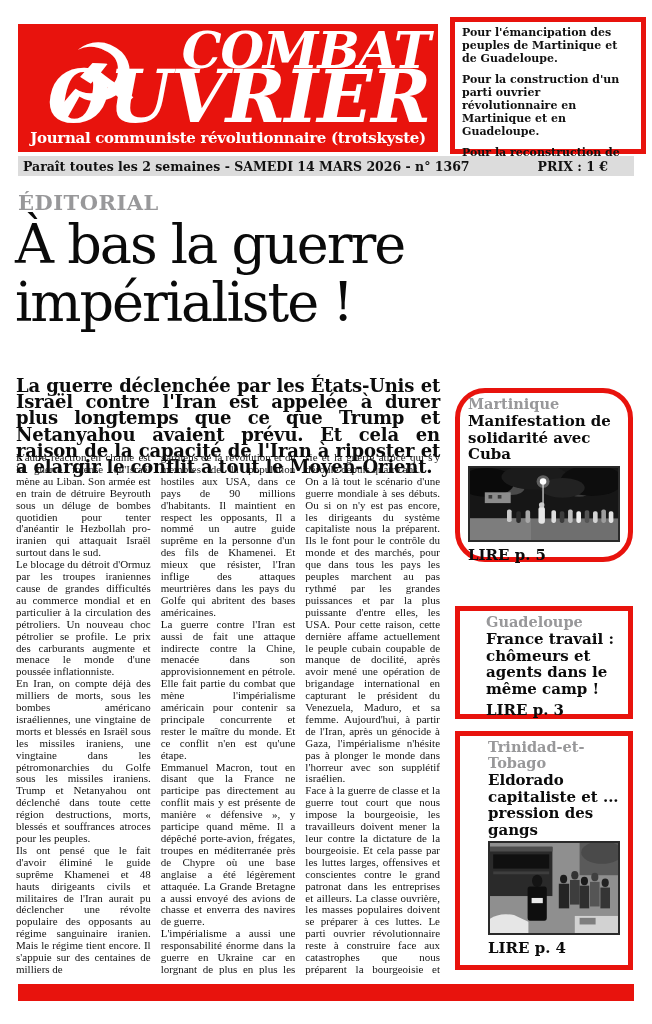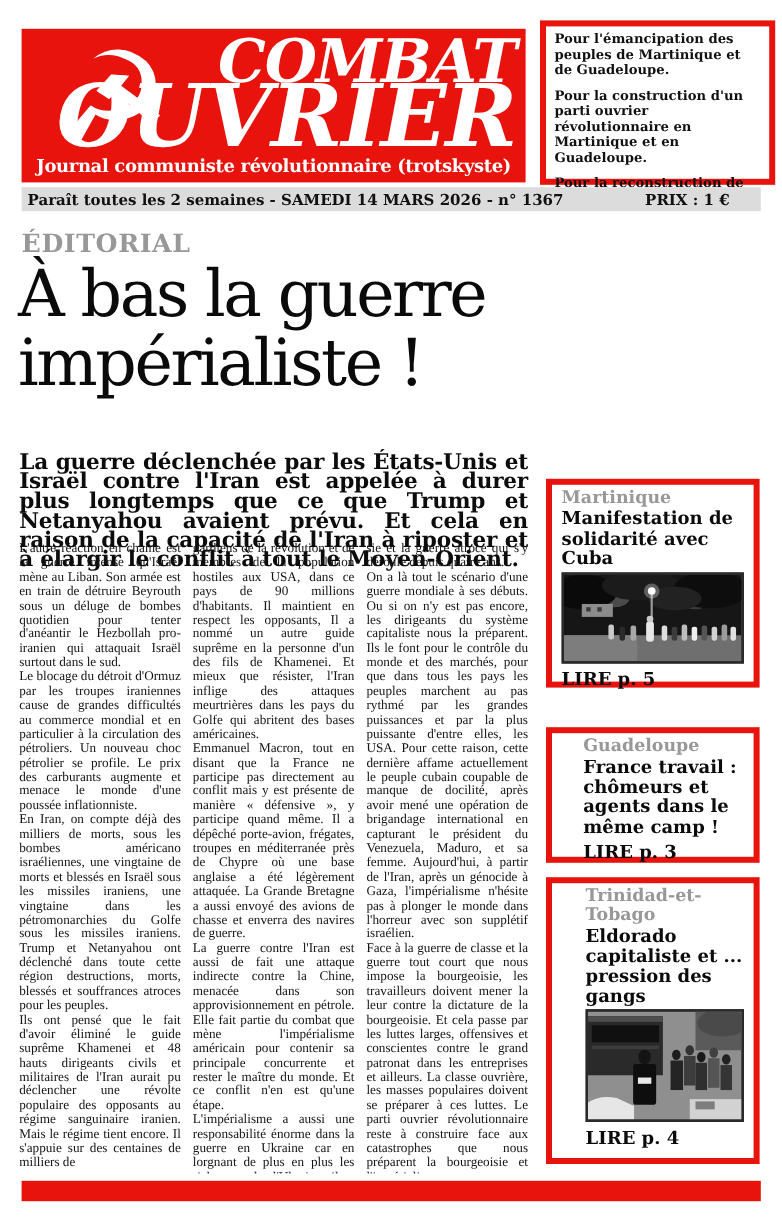--- a/index.html
+++ b/index.html
@@ -45,21 +45,21 @@
   .sbox{position:absolute;left:455px;width:178px;box-sizing:border-box;
         border:5px solid var(--red,#e8130d);background:#fff;padding:3px 8px 4px 8px;}
   .sbox .region{margin:0;color:var(--kicker-gray,#98989a);font-weight:bold;
                 font-size:14.5px;line-height:16px;}
   .sbox .sb-head{margin:1px 0 3px 0;color:#0b0b0b;font-weight:bold;
                  font-size:15px;line-height:16.5px;}
   .sbox .photo{width:100%;height:76px;border:2px solid #2a2a2a;box-sizing:border-box;
                background:#444;overflow:hidden;}
   .sbox .photo svg{display:block;width:100%;height:100%;}
   .sbox .lire{margin-top:4px;font-weight:bold;font-size:15px;color:#0b0b0b;}
-  #box-martinique{top:399px;height:174px;}
+  #box-martinique{top:388px;height:174px;border-radius:30px;}
   #box-guadeloupe{top:606px;height:113px;padding-left:26px;}
   #box-trinidad{top:731px;height:239px;padding-left:28px;}
   #box-trinidad .photo{height:94px;}
   
   .bottom-band{position:absolute;left:18px;top:984px;width:616px;height:17px;
                background:var(--red,#e8130d);}
 </style>
 </head>
 <body>
 
@@ -92,22 +92,22 @@
 
   <div class="cols">
     <div class="col">
       <p>L'autre réaction en chaine est la guerre intense qu'Israël mène au Liban. Son armée est en train de détruire Beyrouth sous un déluge de bombes quotidien pour tenter d'anéantir le Hezbollah pro-iranien qui attaquait Israël surtout dans le sud.</p>
       <p>Le blocage du détroit d'Ormuz par les troupes iraniennes cause de grandes difficultés au commerce mondial et en particulier à la circulation des pétroliers. Un nouveau choc pétrolier se profile. Le prix des carburants augmente et menace le monde d'une poussée inflationniste.</p>
       <p>En Iran, on compte déjà des milliers de morts, sous les bombes américano israéliennes, une vingtaine de morts et blessés en Israël sous les missiles iraniens, une vingtaine dans les pétromonarchies du Golfe sous les missiles iraniens. Trump et Netanyahou ont déclenché dans toute cette région destructions, morts, blessés et souffrances atroces pour les peuples.</p>
       <p>Ils ont pensé que le fait d'avoir éliminé le guide suprême Khamenei et 48 hauts dirigeants civils et militaires de l'Iran aurait pu déclencher une révolte populaire des opposants au régime sanguinaire iranien. Mais le régime tient encore. Il s'appuie sur des centaines de milliers de</p>
     </div>
     <div class="col">
       <p>gardiens de la révolution et de membres de la population hostiles aux USA, dans ce pays de 90 millions d'habitants. Il maintient en respect les opposants, Il a nommé un autre guide suprême en la personne d'un des fils de Khamenei. Et mieux que résister, l'Iran inflige des attaques meurtrières dans les pays du Golfe qui abritent des bases américaines.</p>
+      <p>La guerre contre l'Iran est aussi de fait une attaque indirecte contre la Chine, menacée dans son approvisionnement en pétrole. Elle fait partie du combat que mène l'impérialisme américain pour contenir sa principale concurrente et rester le maître du monde. Et ce conflit n'en est qu'une étape.</p>
       <p>Emmanuel Macron, tout en disant que la France ne participe pas directement au conflit mais y est présente de manière « défensive », y participe quand même. Il a dépêché porte-avion, frégates, troupes en méditerranée près de Chypre où une base anglaise a été légèrement attaquée. La Grande Bretagne a aussi envoyé des avions de chasse et enverra des navires de guerre.</p>
-      <p>La guerre contre l'Iran est aussi de fait une attaque indirecte contre la Chine, menacée dans son approvisionnement en pétrole. Elle fait partie du combat que mène l'impérialisme américain pour contenir sa principale concurrente et rester le maître du monde. Et ce conflit n'en est qu'une étape.</p>
       <p>L'impérialisme a aussi une responsabilité énorme dans la guerre en Ukraine car en lorgnant de plus en plus les richesses de l'Ukraine il a déclenché la réaction de la Rus-</p>
     </div>
     <div class="col">
       <p>sie et la guerre atroce qui s'y déroule depuis quatre ans.</p>
       <p>On a là tout le scénario d'une guerre mondiale à ses débuts. Ou si on n'y est pas encore, les dirigeants du système capitaliste nous la préparent. Ils le font pour le contrôle du monde et des marchés, pour que dans tous les pays les peuples marchent au pas rythmé par les grandes puissances et par la plus puissante d'entre elles, les USA. Pour cette raison, cette dernière affame actuellement le peuple cubain coupable de manque de docilité, après avoir mené une opération de brigandage international en capturant le président du Venezuela, Maduro, et sa femme. Aujourd'hui, à partir de l'Iran, après un génocide à Gaza, l'impérialisme n'hésite pas à plonger le monde dans l'horreur avec son supplétif israélien.</p>
       <p>Face à la guerre de classe et la guerre tout court que nous impose la bourgeoisie, les travailleurs doivent mener la leur contre la dictature de la bourgeoisie. Et cela passe par les luttes larges, offensives et conscientes contre le grand patronat dans les entreprises et ailleurs. La classe ouvrière, les masses populaires doivent se préparer à ces luttes. Le parti ouvrier révolutionnaire reste à construire face aux catastrophes que nous préparent la bourgeoisie et l'impérialisme.</p>
     </div>
   </div>
 
   <section class="sbox" id="box-martinique">

